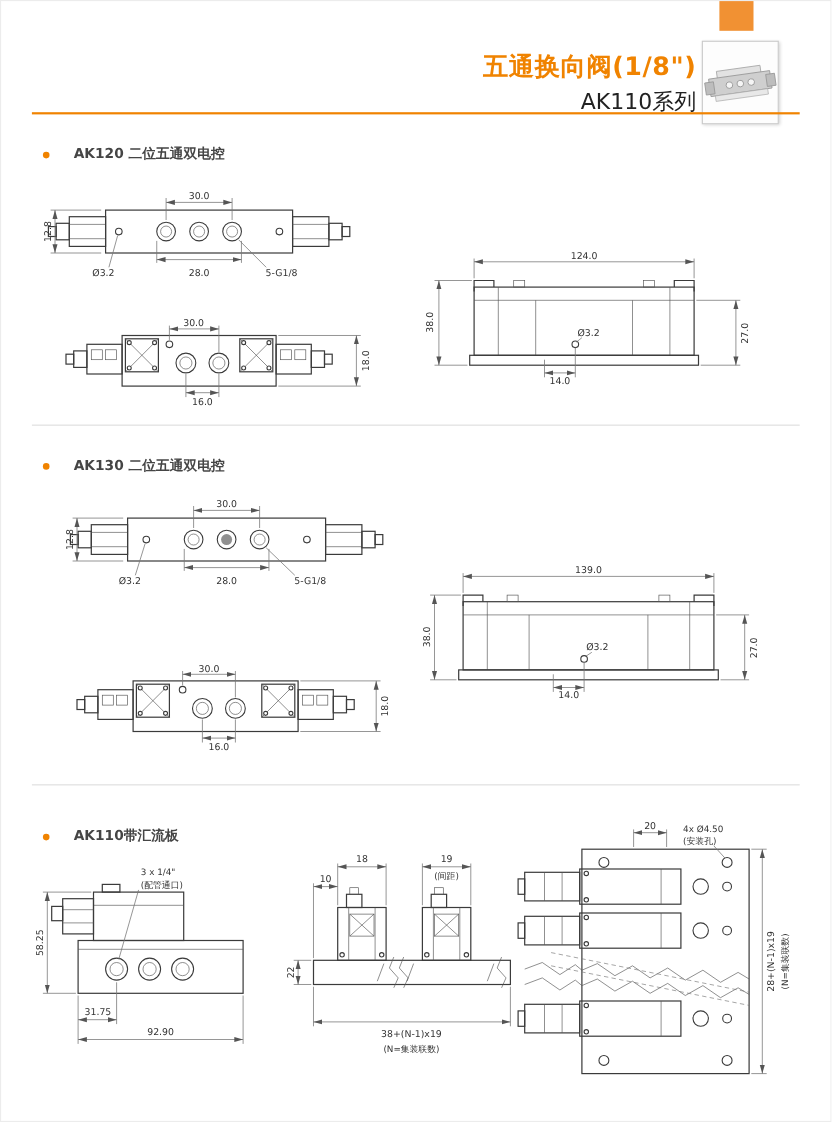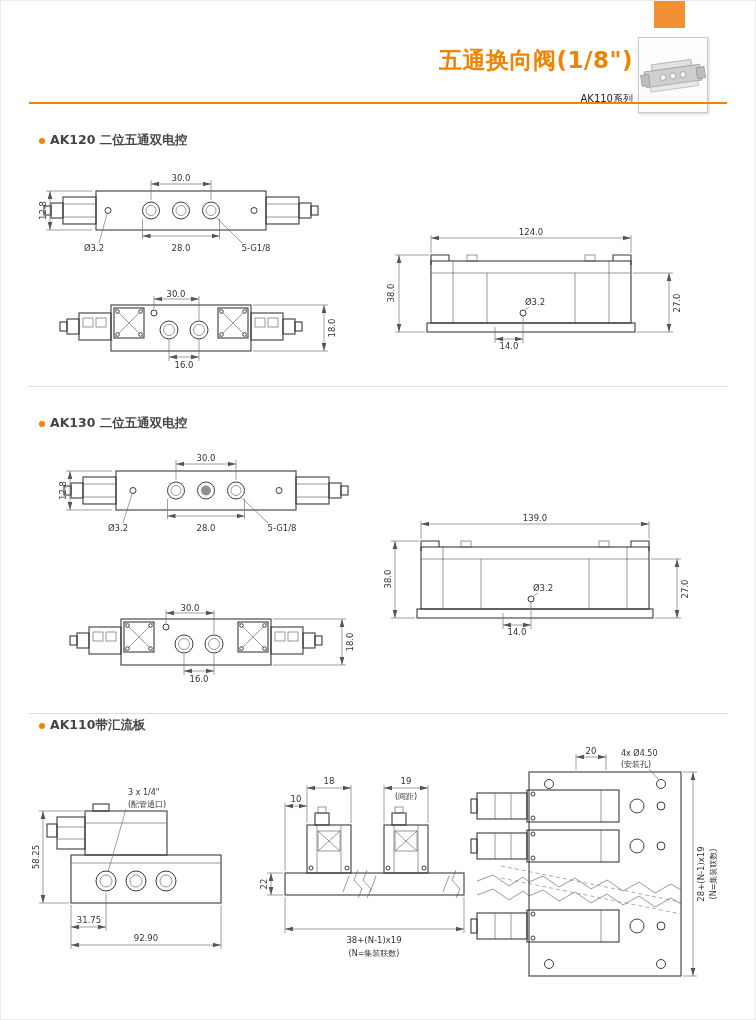--- a/index.html
+++ b/index.html
@@ -9,25 +9,25 @@
     border:1px solid #ececec; overflow:hidden;
     font-family:"DejaVu Sans","Liberation Sans",sans-serif;
   }
   .corner-tab { position:absolute; left:653px; top:0; width:31px; height:27px; background:#f19133; }
   .product-box {
     position:absolute; left:637px; top:36px; width:70px; height:76px;
     border:1px solid #c9c9c9; background:#fdfdfd; box-shadow:1px 1px 3px rgba(0,0,0,.18);
   }
   .header-text { position:absolute; left:0; top:44px; width:632px; text-align:right; }
   .page-title { font-size:23px; font-weight:bold; color:#f08300; letter-spacing:0.5px; }
-  .page-series { font-size:10px; color:#222; margin-top:16px; }
+  .page-series { font-size:20px; color:#222; margin-top:3px; }
   .rule { position:absolute; left:28px; top:101px; width:698px; height:2px; background:#f08300; }
   .divider { position:absolute; left:28px; width:698px; height:1px; background:#ddd; }
   .sec-head {
-    position:absolute; left:38px; display:flex; align-items:center; gap:5px;
+    position:absolute; left:38px; display:flex; align-items:center; gap:22px;
     font-size:12.5px; font-weight:bold; color:#454545;
   }
   .dot { width:6px; height:6px; border-radius:50%; background:#f08300; flex:0 0 auto; }
   svg.draw { position:absolute; overflow:visible; }
   svg text { font-family:"DejaVu Sans","Liberation Sans",sans-serif; font-size:8.5px; fill:#333; }
   svg text.t8 { font-size:8px; }
   .o  { stroke:#3b3b3b; stroke-width:1.1; fill:none; }
   .i  { stroke:#555;    stroke-width:0.6; fill:none; }
   .d  { stroke:#777;    stroke-width:0.7; fill:none; }
   .c  { stroke:#3b3b3b; stroke-width:1;   fill:#fff; }
@@ -63,21 +63,21 @@
   <div class="sec-head" style="top:131px">
     <span class="dot"></span>
     <span>AK120 二位五通双电控</span>
   </div>
   <div class="divider" style="top:385px"></div>
   <div class="sec-head" style="top:414px">
     <span class="dot"></span>
     <span>AK130 二位五通双电控</span>
   </div>
   <div class="divider" style="top:712px"></div>
-  <div class="sec-head" style="top:716px">
+  <div class="sec-head" style="top:751px">
     <span class="dot"></span>
     <span>AK110带汇流板</span>
   </div>
 
   <svg class="draw" style="left:35px;top:172px" width="300" height="82" viewBox="0 0 300 82">
     <defs>
       <marker id="arr" markerWidth="9" markerHeight="8" refX="8" refY="3" orient="auto-start-reverse" markerUnits="userSpaceOnUse">
         <path d="M0,0.7 L8,3 L0,5.3 Z" fill="#555"></path>
       </marker>
     </defs>

